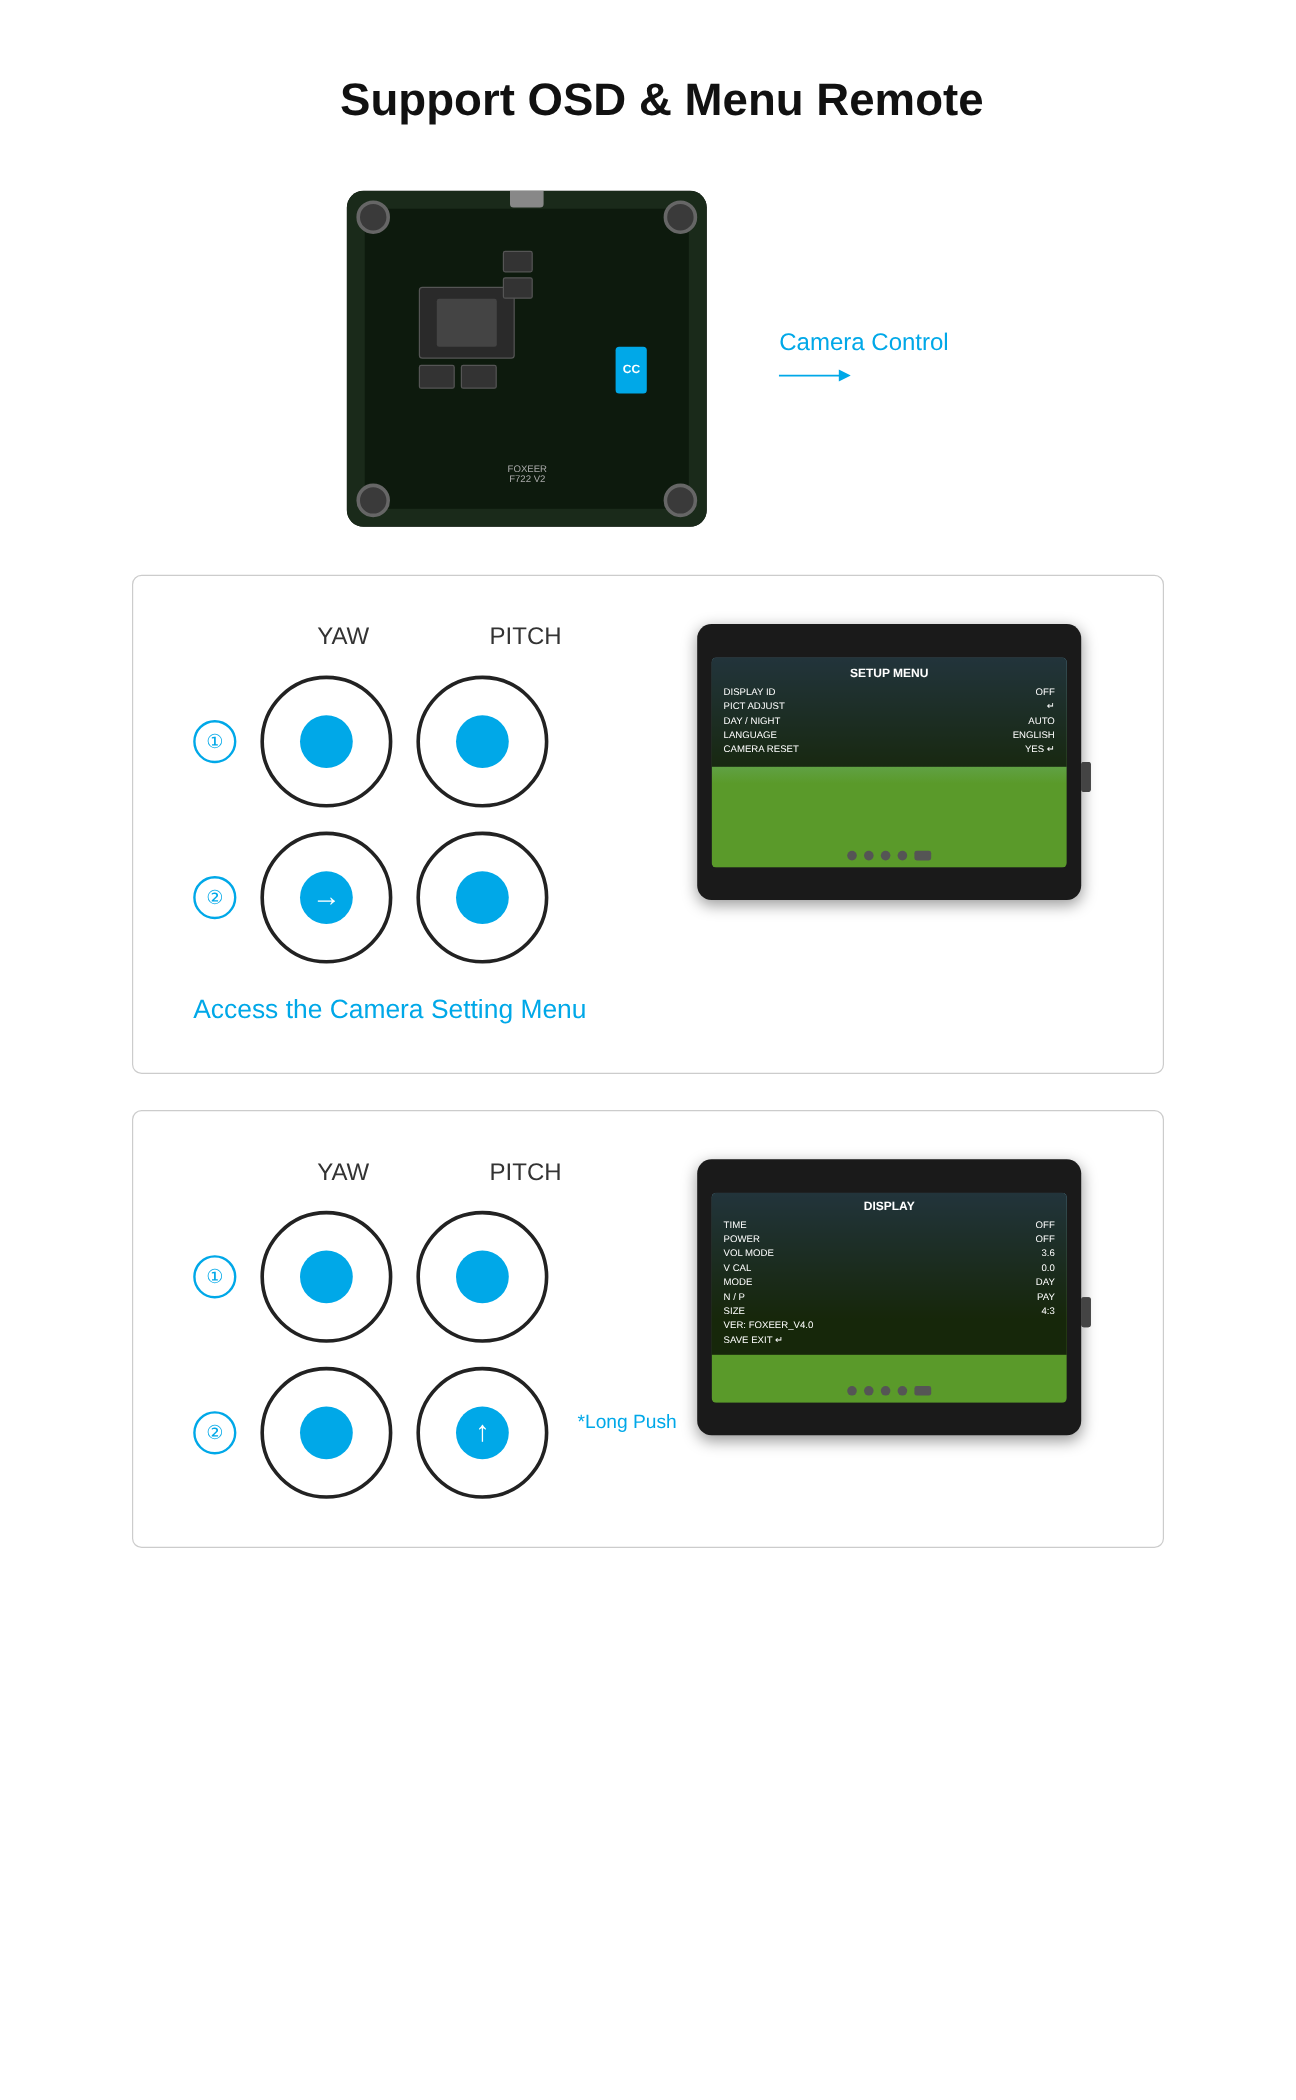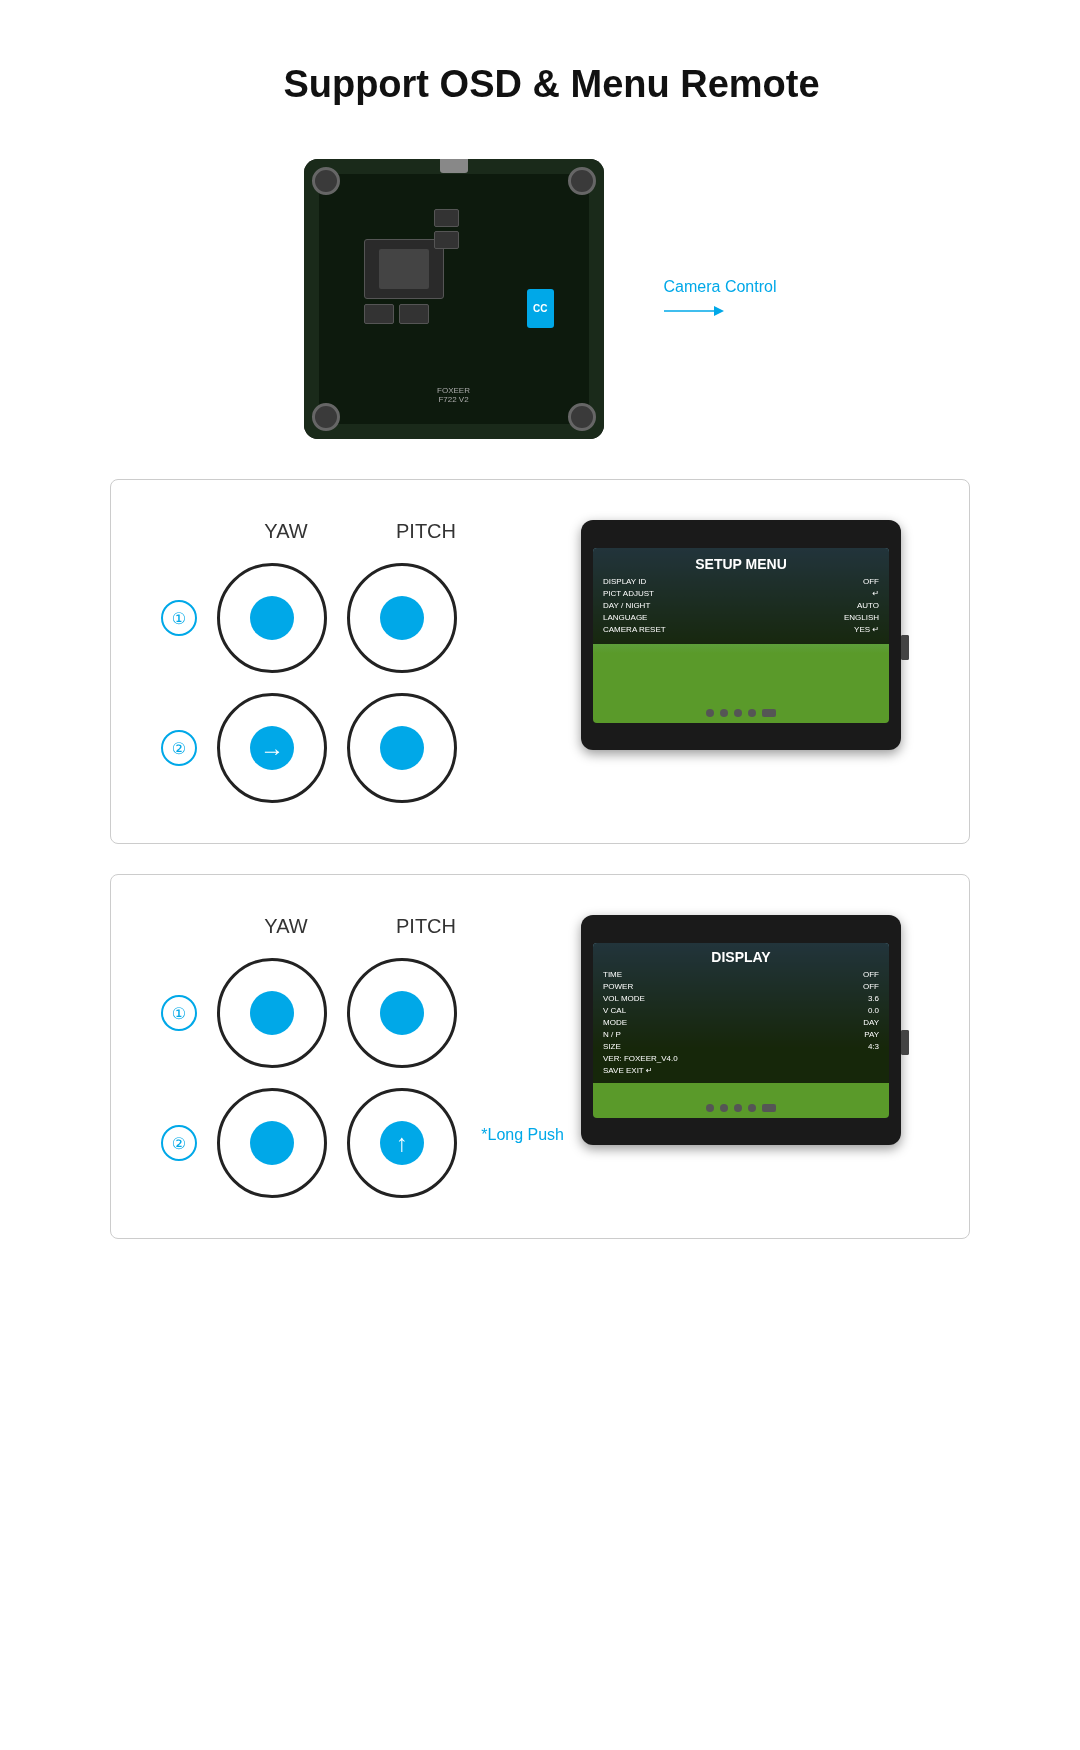--- a/index.html
+++ b/index.html
@@ -46,21 +46,21 @@
 
     .joystick-controls {
       display: flex;
       flex-direction: column;
       gap: 20px;
       min-width: 380px;
     }
 
     .yaw-pitch-labels {
       display: flex;
-      gap: 0;
+      gap: 12px;
       padding-left: 55px;
     }
     .yaw-label {
       width: 140px;
       text-align: center;
       font-size: 20px;
       font-weight: 500;
       color: #333;
     }
     .pitch-label {
@@ -160,21 +160,21 @@
       background: rgba(0,0,0,0.75);
       padding: 8px 10px;
       position: absolute;
       top: 0;
       left: 0;
       right: 0;
     }
 
     .menu-title {
       color: #fff;
-      font-size: 14px;
+      font-size: 10px;
       font-weight: bold;
       text-align: center;
       margin-bottom: 4px;
     }
 
     .menu-row {
       display: flex;
       justify-content: space-between;
       color: #fff;
       font-size: 8px;
@@ -345,21 +345,21 @@
     <div style="position:absolute;top:0;left:50%;transform:translateX(-50%);width:28px;height:14px;background:#888;border-radius:0 0 3px 3px;z-index:3;"></div>
 
     <div style="position:absolute;bottom:35px;left:50%;transform:translateX(-50%);color:#aaa;font-size:8px;z-index:3;text-align:center;white-space:nowrap;">
       FOXEER<br>F722 V2
     </div>
 
     <div class="cc-label-badge">CC</div>
   </div>
 
   <div style="position:relative; display:flex; flex-direction:column; align-items:flex-start; gap:5px;">
-    <div style="color:#00a8e8; font-size:16px; font-weight:500; white-space:nowrap;">Camera Control</div>
+    <div style="color:#00a8e8; font-size:20px; font-weight:500; white-space:nowrap;">Camera Control</div>
     <svg width="60" height="20" viewBox="0 0 60 20">
       <line x1="0" y1="10" x2="55" y2="10" stroke="#00a8e8" stroke-width="1.5"></line>
       <polygon points="50,5 60,10 50,15" fill="#00a8e8"></polygon>
     </svg>
   </div>
 
 </div>
 
 <div class="instruction-box">
   <div class="joystick-section">
@@ -429,20 +429,21 @@
           <div class="screen-btn"></div>
           <div class="screen-btn"></div>
           <div class="screen-btn"></div>
           <div class="screen-btn"></div>
           <div style="width:14px;height:8px;background:#555;border-radius:2px;"></div>
         </div>
       </div>
     </div>
   </div>
 
+  <div class="access-label">Access the Camera Setting Menu</div>
 </div>
 
 <div class="instruction-box" style="margin-top:10px; margin-bottom:40px;">
   <div class="joystick-section">
 
     <div class="joystick-controls">
 
       <div class="yaw-pitch-labels">
         <div class="yaw-label">YAW</div>
         <div class="pitch-label">PITCH</div>

